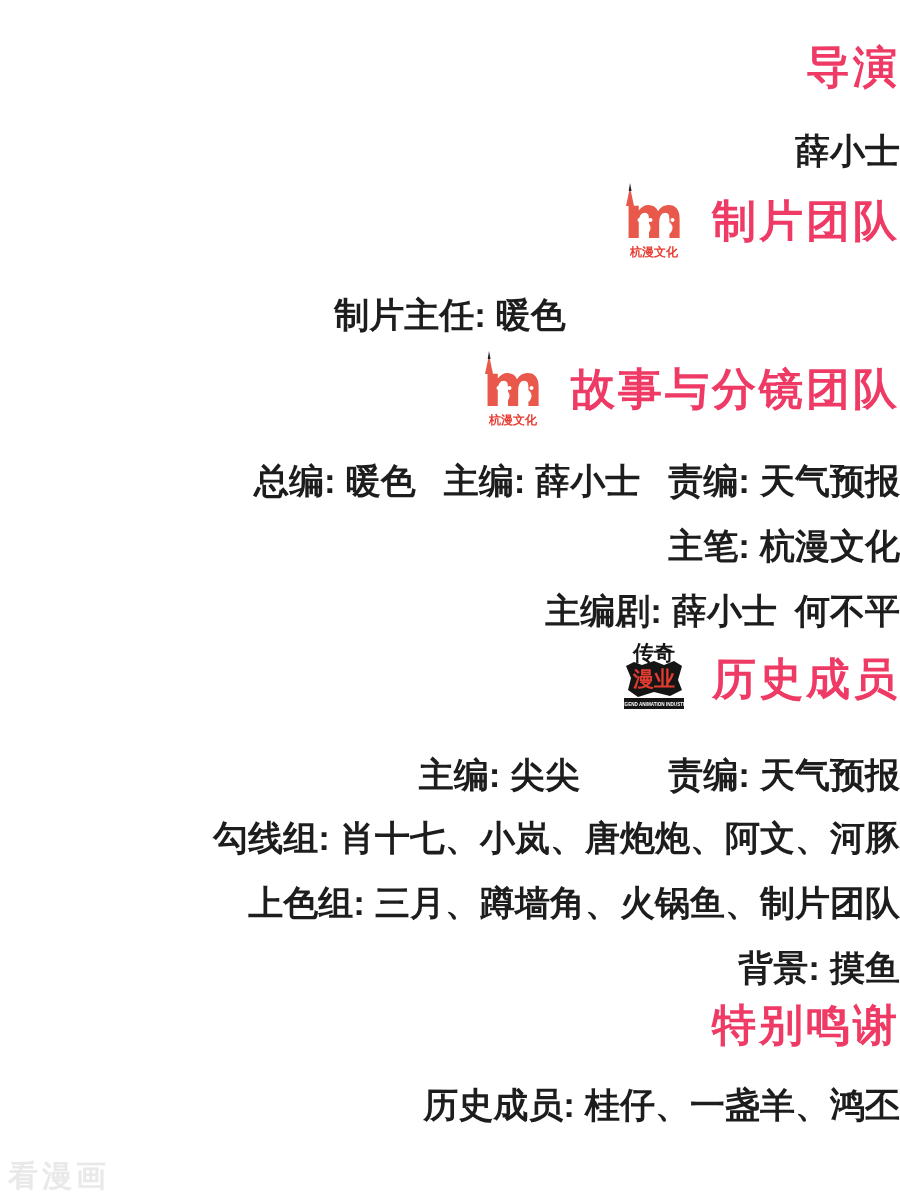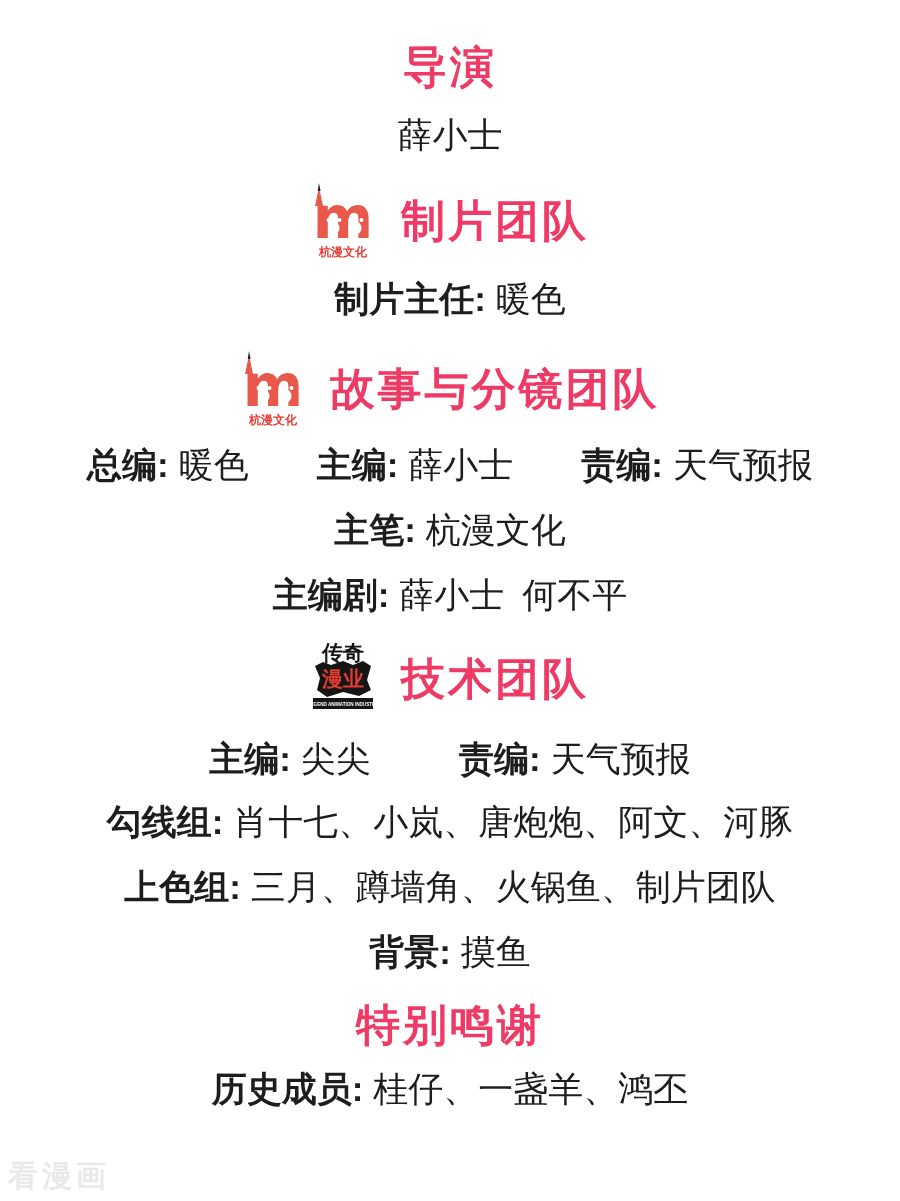--- a/index.html
+++ b/index.html
@@ -6,42 +6,42 @@
   .page{
     position:relative;
     width:900px;height:1201px;
     background:#ffffff;
     overflow:hidden;
     font-family:"Liberation Sans", sans-serif;
     margin:0 auto;
   }
   .block{
     position:absolute;left:0;right:0;
-    display:flex;justify-content:center;align-items:center;
+    display:flex;justify-content:flex-end;align-items:center;
   }
   .heading{
     margin:0;
     font-size:44px;
     font-weight:bold;
     letter-spacing:3px;
     color:#ee3a64;
   }
   .credit{
     display:inline-flex;
     align-items:baseline;
     gap:10px;
     font-size:35px;
     color:#1d1d1d;
     white-space:nowrap;
   }
   .label{font-weight:bold;}
-  .cname{font-weight:normal;}
+  .cname{font-weight:bold;margin-top:16px;}
   .gap-sm{gap:18px;}
-  .gap-md{gap:68px;}
-  .gap-lg{gap:63px;}
+  .gap-md{gap:28px;}
+  .gap-lg{gap:63px;flex-direction:column;}
   .gap-xl{gap:88px;}
   .header-row{gap:26px;}
   .logo-box{display:flex;align-items:center;justify-content:center;}
   .watermark{
     position:absolute;
     left:8px;top:1156px;
     font-size:30px;
     letter-spacing:4px;
     color:#e9e9e9;
     font-weight:bold;
@@ -143,21 +143,21 @@
   <div class="block header-row" style="top:640px">
     <span class="logo-box">
       <svg width="64" height="78" viewBox="0 0 64 78" aria-hidden="true">
         <text x="32" y="20" text-anchor="middle" font-size="21" font-weight="bold" fill="#141414">传奇</text>
         <polygon points="4,26 12,22 20,25 32,21 42,25 52,21 60,26 56,40 60,50 48,56 32,52 16,57 6,50 9,38" fill="#151515"></polygon>
         <text x="32" y="46" text-anchor="middle" font-size="21" font-weight="bold" fill="#e23b30">漫业</text>
         <rect x="2" y="58" width="60" height="11" fill="#151515"></rect>
         <text x="32" y="65.5" text-anchor="middle" font-size="4.6" font-weight="bold" fill="#ffffff">LEGEND ANIMATION INDUSTRY</text>
       </svg>
     </span>
-    <h2 class="heading">技术团队</h2>
+    <h2 class="heading">历史成员</h2>
   </div>
   <div class="block gap-xl" style="top:736px">
     <span class="credit">
       <span class="label">主编:</span>
       <span class="cname">尖尖</span>
     </span>
     <span class="credit">
       <span class="label">责编:</span>
       <span class="cname">天气预报</span>
     </span>

